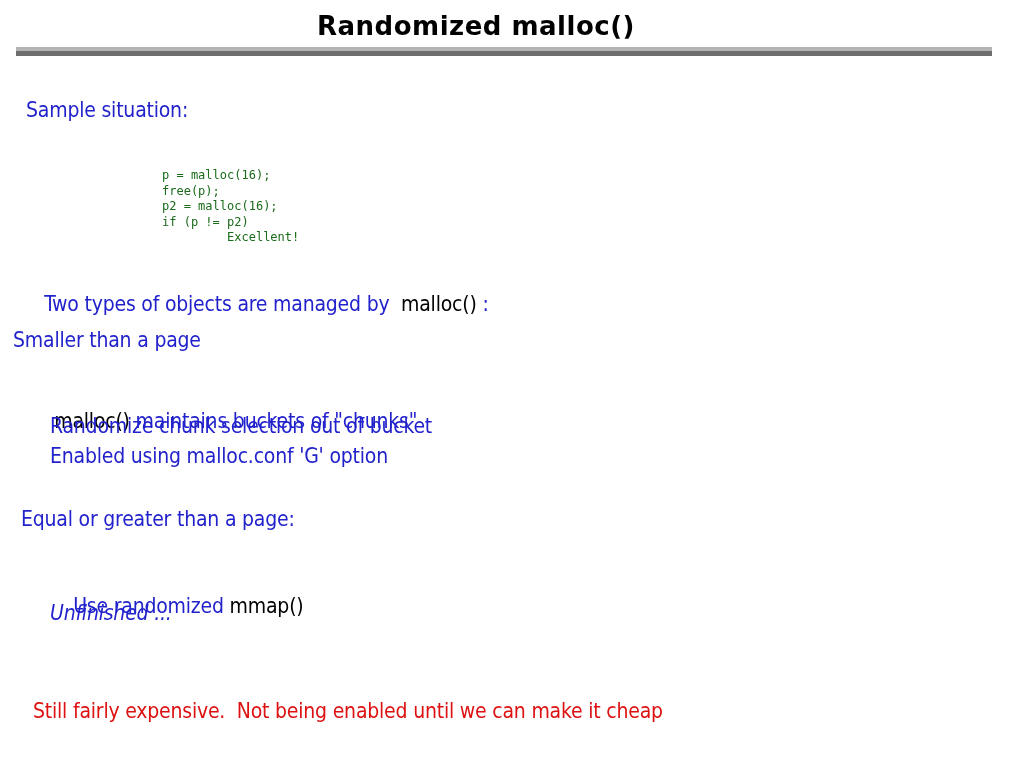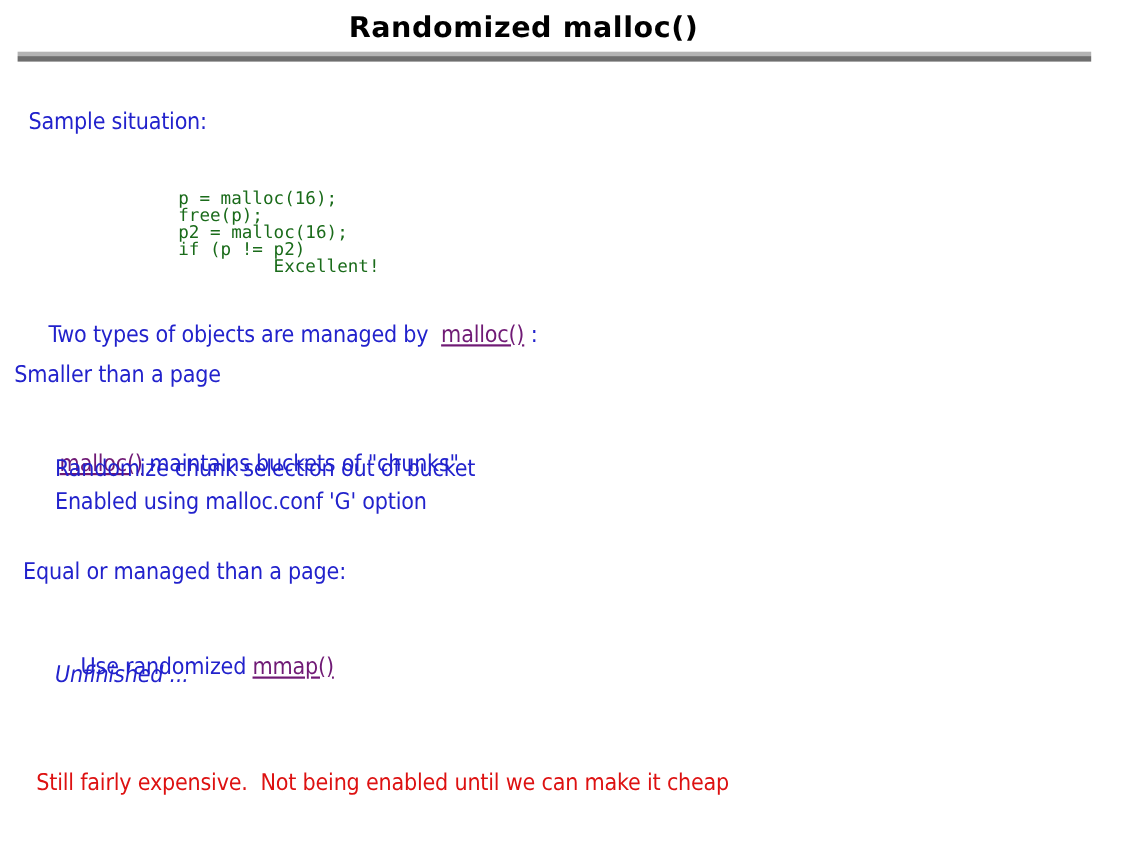--- a/index.html
+++ b/index.html
@@ -67,31 +67,31 @@
   }
 
   
   .hand {
     font-family: "DejaVu Sans Condensed", "DejaVu Sans", sans-serif;
     font-size: 21px;
     letter-spacing: -0.2px;
   }
 
   .blue  { color: #2222cc; }
-  .green { color: #701a75; text-decoration: underline; }
+  .green { color: #000000; }
   .red   { color: #dd1111; margin-left: 12px; }
 
   
   .code-block {
     position: absolute;
     left: 162px;
     top: 156px;
     color: #1a6b1a;
     font-family: "DejaVu Sans Mono", monospace;
-    font-size: 16px;
+    font-size: 12px;
     line-height: 15.5px;
     white-space: pre;
   }
 
   
   .p-sample      { left: 26px;  top: 99px;  }
   .p-twotypes    { left: 21px;  top: 270px; }
   .p-smaller     { left: 13px;  top: 329px; }
   .p-maintains   { left: 31px;  top: 387px; }
   .p-randomize   { left: 50px;  top: 415px; }
@@ -128,21 +128,21 @@
   <div class="line hand blue p-smaller">Smaller than a page</div>
 
   <div class="line hand p-maintains">
     <span class="green">malloc()</span><span class="blue"> maintains buckets of "chunks"</span>
   </div>
 
   <div class="line hand blue p-enabled">Enabled using malloc.conf 'G' option</div>
 
   <div class="line hand blue p-randomize">Randomize chunk selection out of bucket</div>
 
-  <div class="line hand blue p-equal">Equal or managed than a page:</div>
+  <div class="line hand blue p-equal">Equal or greater than a page:</div>
 
   <div class="line hand p-use">
     <span class="blue">Use randomized </span><span class="green">mmap()</span>
   </div>
 
   <div class="line hand blue p-unfinished">Unfinished ...</div>
 
   <div class="line hand red p-still">Still fairly expensive.  Not being enabled until we can make it cheap</div>
 
 </div>

